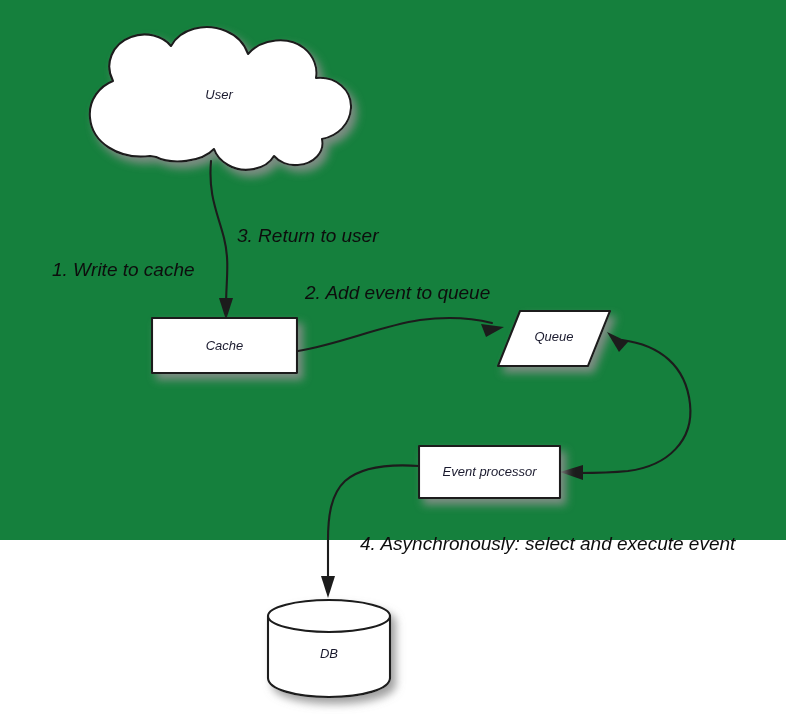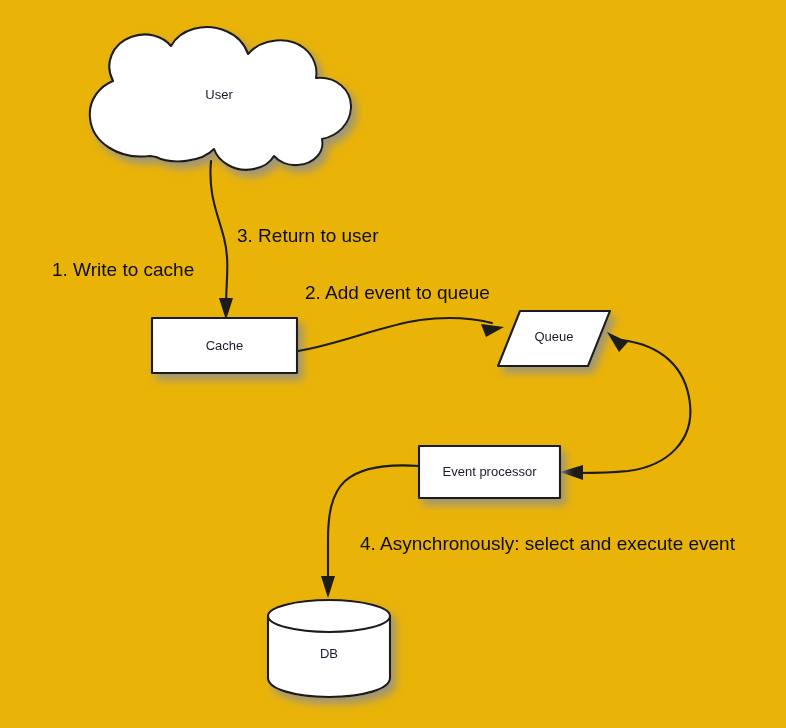--- a/index.html
+++ b/index.html
@@ -10,22 +10,23 @@
   }
   body {
     width: 786px;
     height: 728px;
     overflow: hidden;
     font-family: "Liberation Sans", sans-serif;
   }
   #diagram-canvas {
     position: relative;
     width: 786px;
-    height: 728px;
-    background: #eab308;
+    height: 540px;
+    background: #15803d;
+    font-style: italic;
   }
   #diagram-svg {
     position: absolute;
     top: 0;
     left: 0;
     width: 786px;
     height: 728px;
     display: block;
   }
   .node-label {

